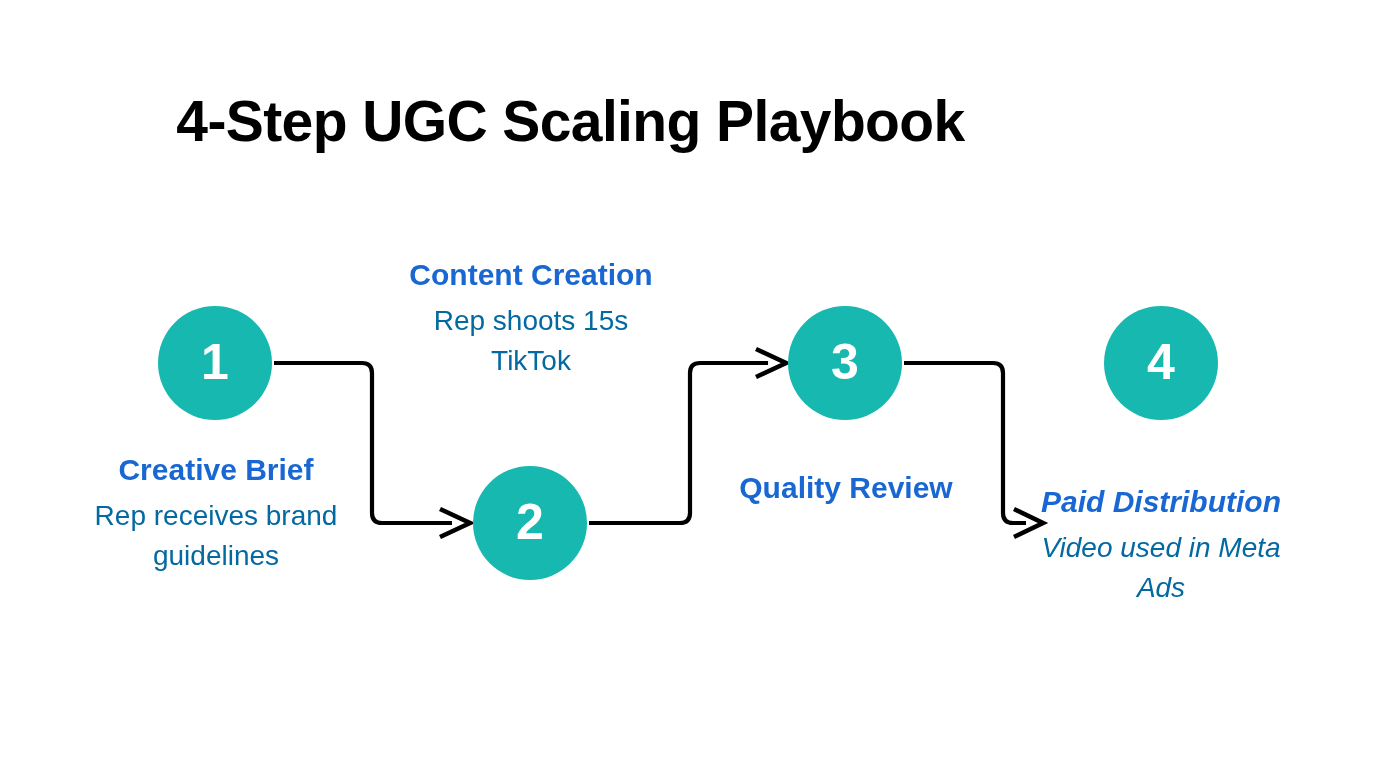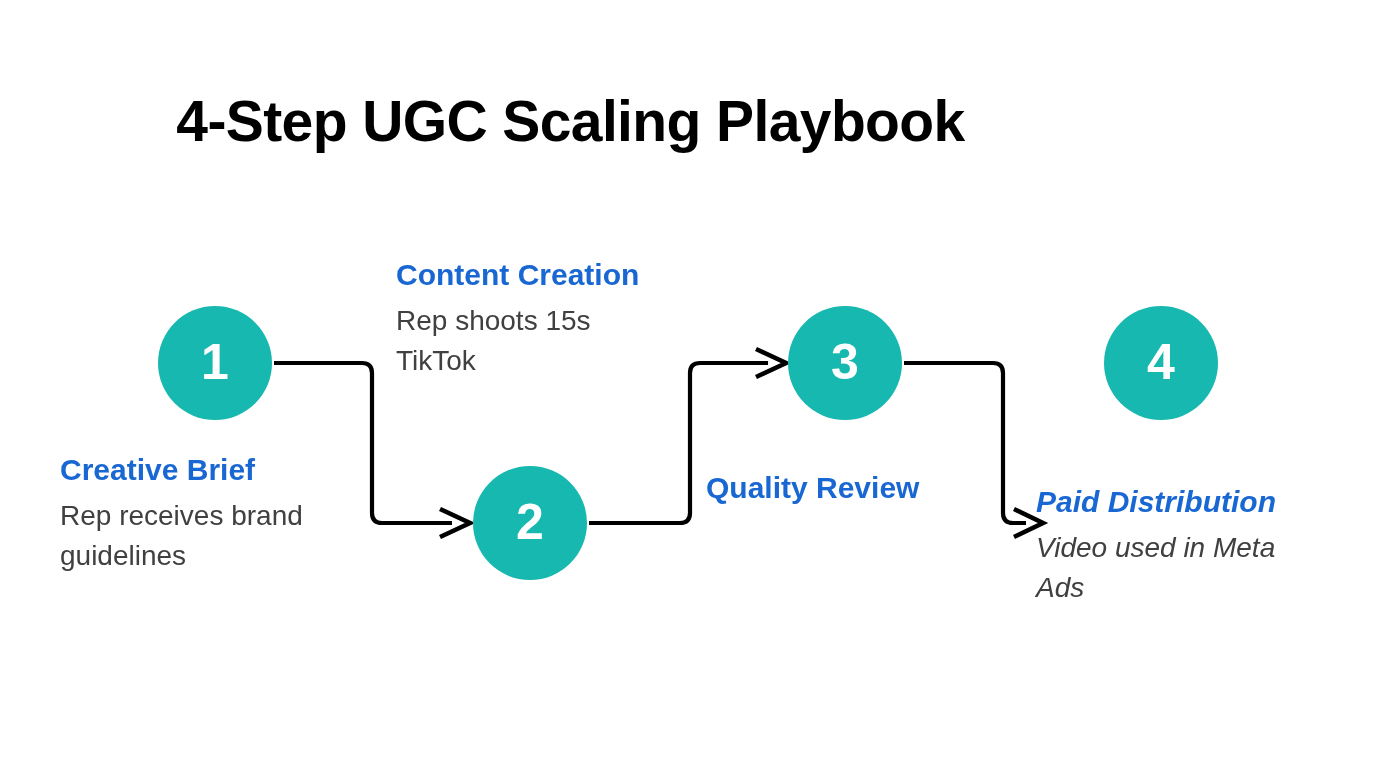--- a/index.html
+++ b/index.html
@@ -76,31 +76,31 @@
     font-weight: 700;
     line-height: 1;
     letter-spacing: 0px;
     position: relative;
     top: -1px;
   }
 
   
   .step-text {
     position: absolute;
-    text-align: left;
+    text-align: center;
   }
   .step-heading {
     color: #1967d2;
     font-weight: 700;
     font-size: 30px;
     line-height: 1.33;
     margin: 0;
   }
   .step-body {
-    color: #404040;
+    color: #0369a1;
     font-weight: 400;
     font-size: 28px;
     line-height: 1.43;
     margin: 6px 0 0 0;
   }
 
   
   #circle-1 { left: 158px; top: 306px; }
   #circle-2 { left: 473px; top: 466px; }
   #circle-3 { left: 788px; top: 306px; }

